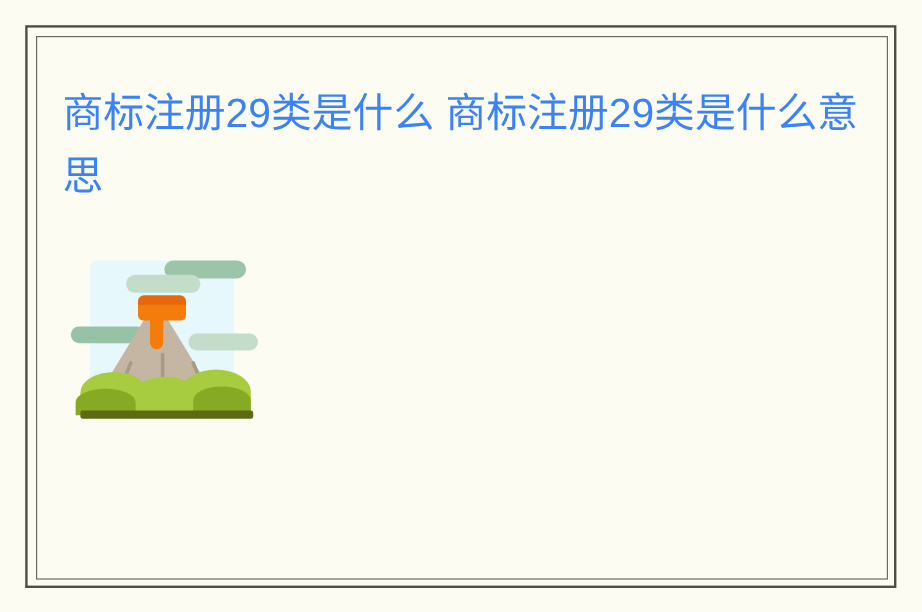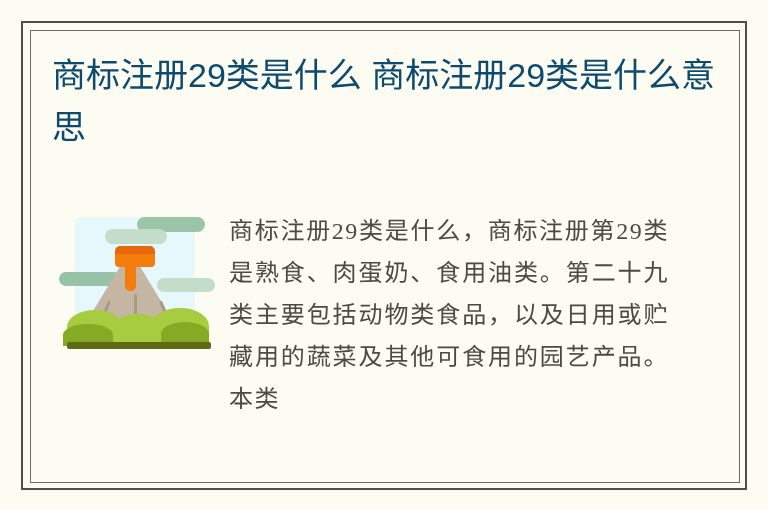--- a/index.html
+++ b/index.html
@@ -39,25 +39,25 @@
     width: 710px;
     height: 453px;
     border: 1px solid #6c6d62;
     box-sizing: border-box;
   }
 
   
   .title {
     position: absolute;
     left: 52px;
-    top: 49px;
+    top: 69px;
     width: 670px;
     font-size: 34px;
     line-height: 52px;
-    color: #0c4a6e;
+    color: #3b82f6;
     letter-spacing: 0px;
     font-weight: 400;
     font-family: "Liberation Sans", "DejaVu Sans", sans-serif;
     white-space: normal;
     word-break: break-all;
   }
 
   
   .content {
     position: absolute;
@@ -231,16 +231,15 @@
       <div class="lava-drip"></div>
 
       <div class="bush bush-back-l"></div>
       <div class="bush bush-back-r"></div>
       <div class="bush bush-mid"></div>
       <div class="bush bush-front-l"></div>
       <div class="bush bush-front-r"></div>
       <div class="ground-bar"></div>
     </div>
 
-    <div class="body-text">商标注册29类是什么，商标注册第29类是熟食、肉蛋奶、食用油类。第二十九类主要包括动物类食品，以及日用或贮藏用的蔬菜及其他可食用的园艺产品。本类</div>
 
   </div>
 </div>
 
 </body></html>

